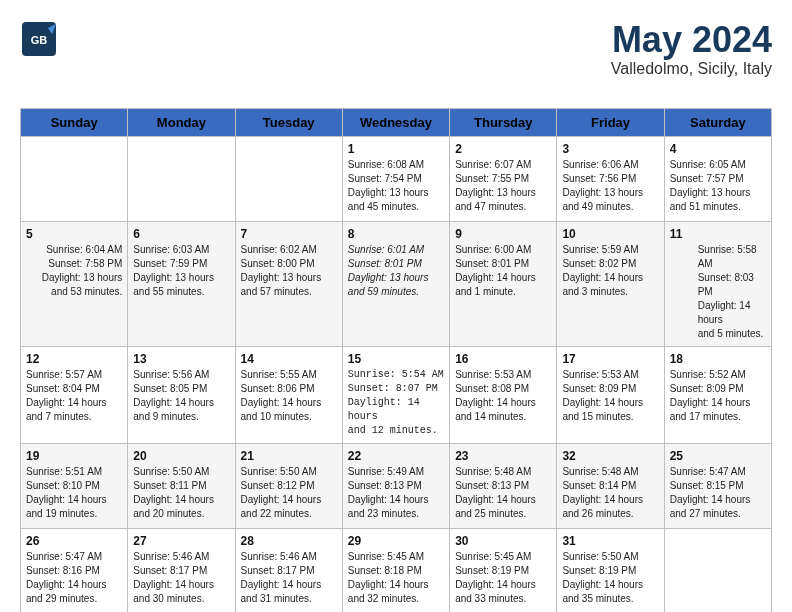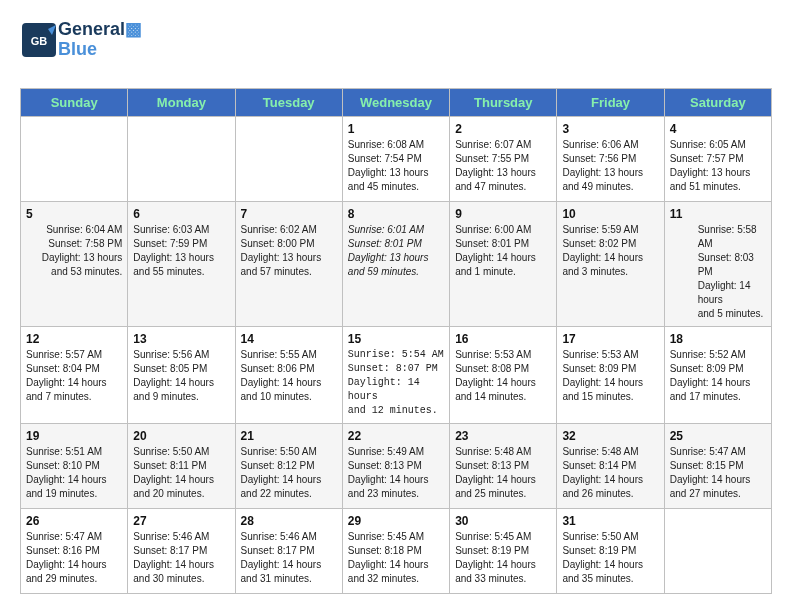--- a/index.html
+++ b/index.html
@@ -29,21 +29,21 @@
       font-size: 16px;
       color: #333;
     }
     table {
       width: 100%;
       border-collapse: collapse;
       table-layout: fixed;
     }
     thead tr th {
       background-color: #3a6bbf;
-      color: #86efac;
+      color: #000000;
       font-size: 13px;
       font-weight: bold;
       text-align: center;
       padding: 6px 4px;
       border: 1px solid #c0c0c0;
     }
     tbody tr td {
       border: 1px solid #c0c0c0;
       vertical-align: top;
       padding: 5px 5px;
@@ -83,26 +83,24 @@
 
 <div class="header">
   <div class="logo-wrapper">
     <div class="logo-icon">
       <svg width="38" height="38" viewBox="0 0 38 38">
         <rect x="2" y="2" width="34" height="34" rx="4" fill="#1a3a5c"></rect>
         <text x="19" y="24" text-anchor="middle" fill="white" font-size="11" font-weight="bold" font-family="Arial">GB</text>
         <polygon points="28,8 36,4 32,14" fill="#4a90d9"></polygon>
       </svg>
     </div>
-    <div>
-      <div style="font-size:18px; font-weight:bold; color:#1a3a5c; line-height:1.1;">
-        General<span style="color:#4a90d9;">▩</span>
-      </div>
-      <div style="font-size:18px; font-weight:bold; color:#4a90d9; line-height:1;">Blue</div>
-    </div>
+  </div>
+  <div class="title-block">
+    <div class="month-title">May 2024</div>
+    <div class="location">Valledolmo, Sicily, Italy</div>
   </div>
 </div>
 
 <table>
   <thead>
     <tr>
     <th>Sunday</th>
         <th>Monday</th>
         <th>Tuesday</th>
         <th>Wednesday</th>

